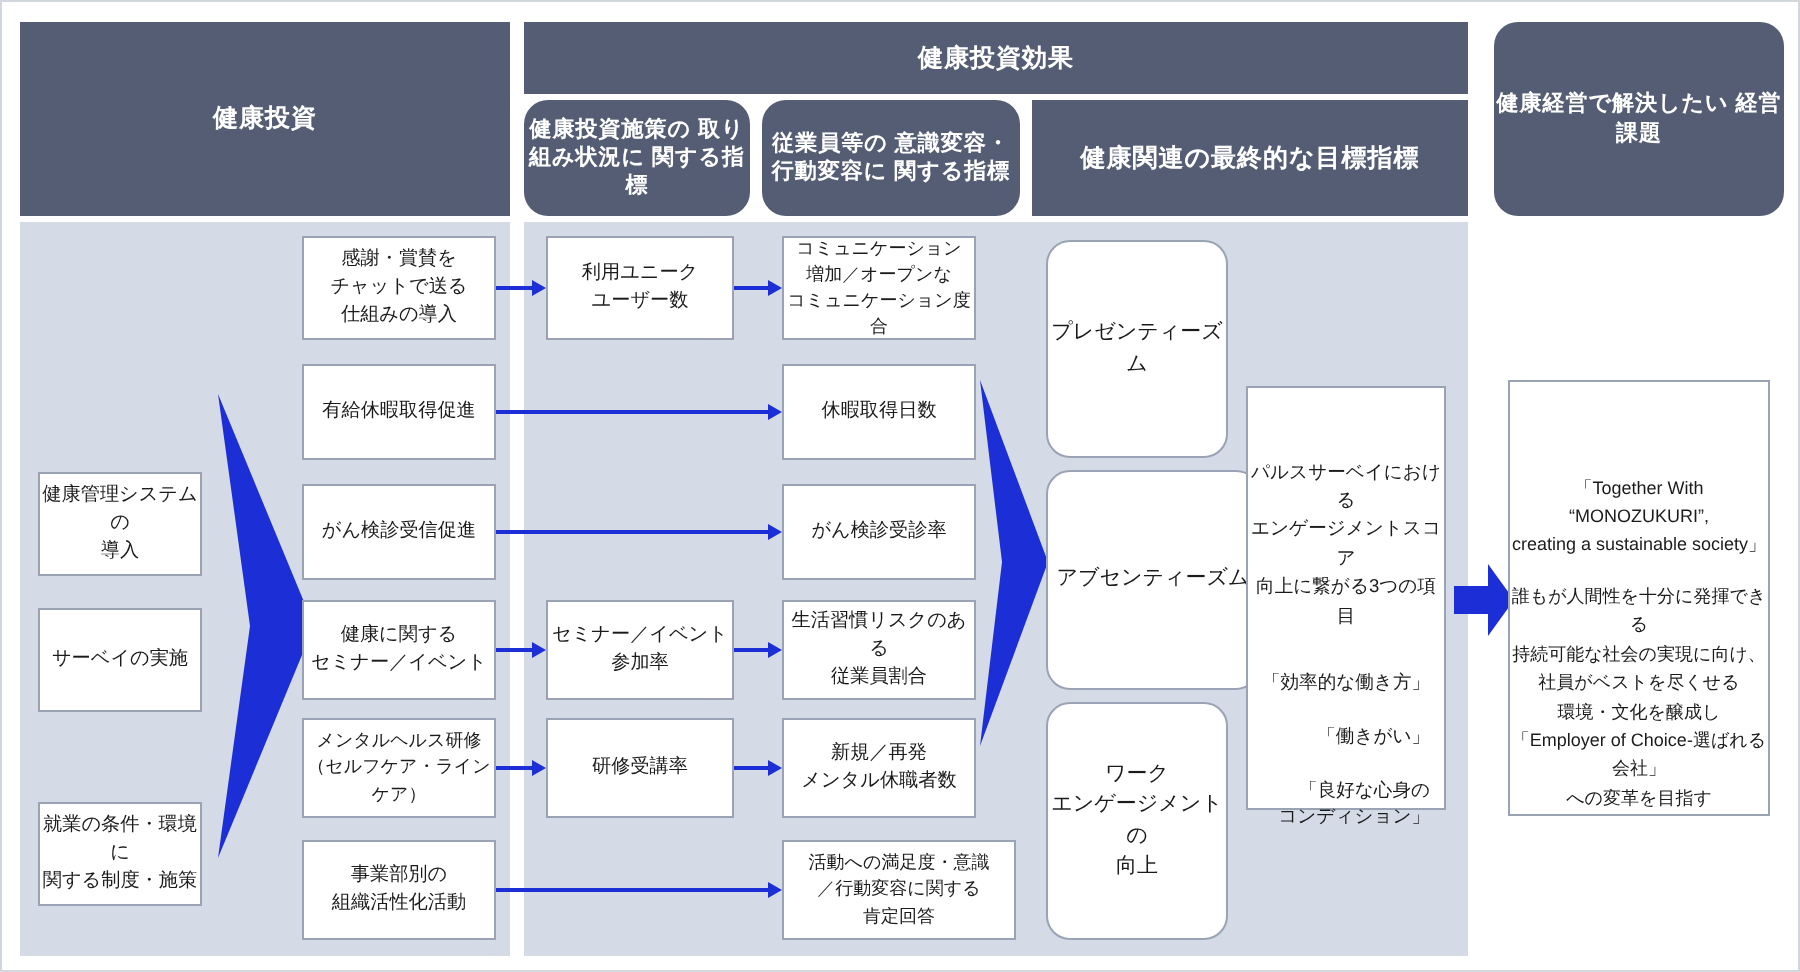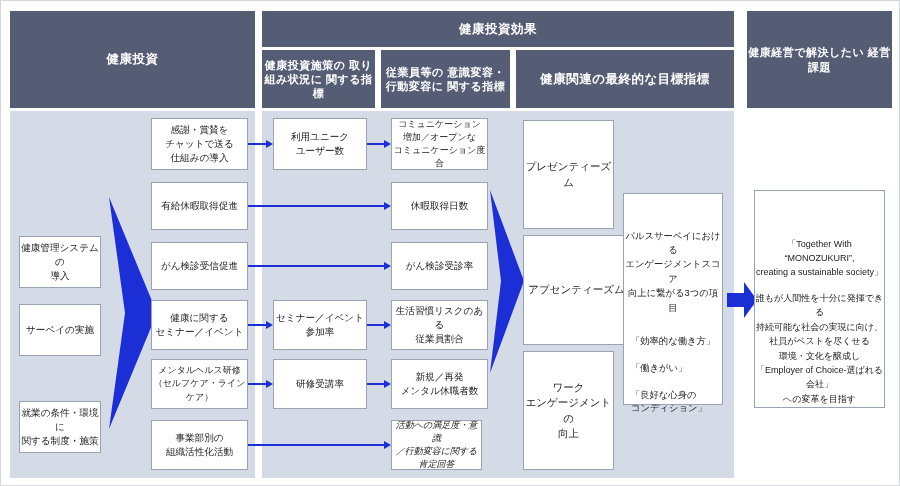--- a/index.html
+++ b/index.html
@@ -46,21 +46,21 @@
     border:1px solid #9aa3b4;
     box-sizing:border-box;
     display:flex;align-items:center;justify-content:center;
     text-align:center;
     color:#1b1b1b;
     line-height:1.45;
     white-space:pre-line;
   }
   .f10{font-size:9.6px;}
   .f95{font-size:9px;}
-  .f11{font-size:10.5px;}
+  .f11{font-size:10.5px;border-radius:12px;}
 
   
   .conn{
     position:absolute;
     background:#1c2fd6;
     height:2px;
   }
   .arrowhead{
     position:absolute;
     width:0;height:0;
@@ -133,21 +133,21 @@
 
   <div class="box f95" style="left:390px;top:117px;width:97px;height:52px;">コミュニケーション
 増加／オープンな
 コミュニケーション度合</div>
   <div class="box f10" style="left:390px;top:181px;width:97px;height:48px;">休暇取得日数</div>
   <div class="box f10" style="left:390px;top:241px;width:97px;height:48px;">がん検診受診率</div>
   <div class="box f10" style="left:390px;top:299px;width:97px;height:50px;">生活習慣リスクのある
 従業員割合</div>
   <div class="box f10" style="left:390px;top:358px;width:97px;height:50px;">新規／再発
 メンタル休職者数</div>
-  <div class="box f95" style="left:390px;top:419px;width:91px;height:50px;font-style:italic;">活動への満足度・意識
+  <div class="box f95" style="left:390px;top:419px;width:117px;height:50px;">活動への満足度・意識
 ／行動変容に関する
 肯定回答</div>
 
   <div class="conn" style="left:247px;top:142px;width:18px;"></div>
   <div class="arrowhead" style="left:265px;top:138.5px;"></div>
 
   <div class="conn" style="left:366px;top:142px;width:17px;"></div>
   <div class="arrowhead" style="left:383px;top:138.5px;"></div>
 
   <div class="conn" style="left:247px;top:204px;width:136px;"></div>
@@ -181,21 +181,21 @@
   <div class="box f11" style="left:522px;top:234px;width:107px;height:110px;">アブセンティーズム</div>
   <div class="box f11" style="left:522px;top:350px;width:91px;height:119px;">ワーク
 エンゲージメントの
 向上</div>
 
   <div class="box" style="left:622px;top:192px;width:100px;height:212px;display:block;padding:0;">
     <div style="display:flex;flex-direction:column;align-items:center;justify-content:center;height:100%;">
       <div style="font-size:9.3px;line-height:1.55;text-align:center;white-space:pre-line;">パルスサーベイにおける
 エンゲージメントスコア
 向上に繋がる3つの項目</div>
-      <div style="font-size:9.3px;line-height:1.45;text-align:left;white-space:pre-line;margin-top:20px;">「効率的な働き方」
+      <div style="font-size:9.3px;line-height:1.45;text-align:right;white-space:pre-line;margin-top:20px;">「効率的な働き方」
 
 「働きがい」
 
 「良好な心身の
 コンディション」</div>
     </div>
   </div>
 
   <div class="blockarrow" style="left:726px;top:281px;width:30px;height:36px;">
     <svg width="30" height="36" viewBox="0 0 30 36">

